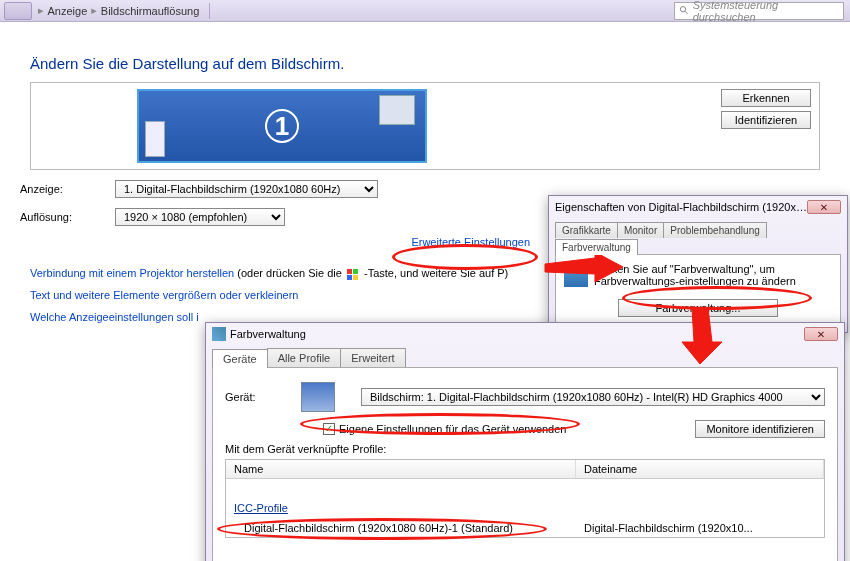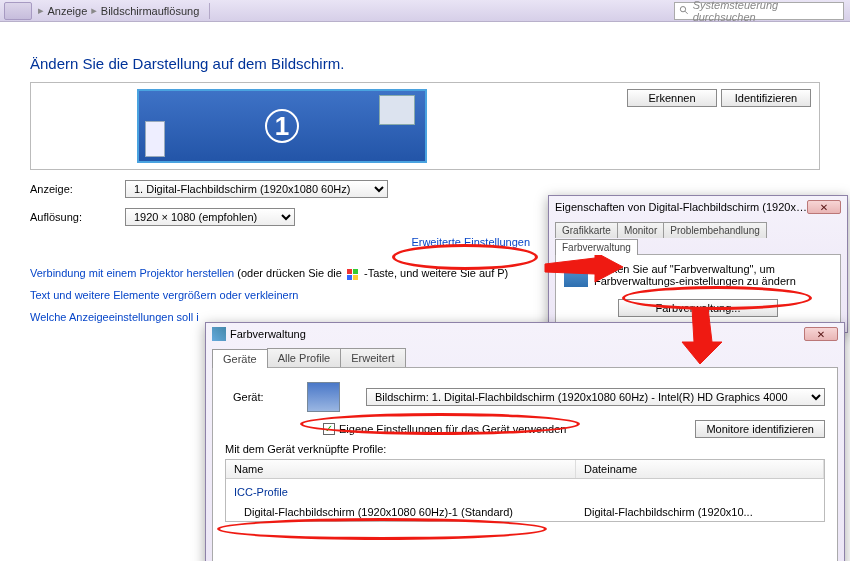--- a/index.html
+++ b/index.html
@@ -13,23 +13,23 @@
   .addrnav { width:28px; height:18px; background:linear-gradient(#dcd5ea,#c6bddc); border:1px solid #a79ac2; margin-left:4px; border-radius:2px;}
   .divv { width:1px; height:16px; background:#b3a8c8; margin:0 4px;}
   
   .main { position:absolute; top:40px; left:20px; right:20px; }
   h1.page { color:#003399; font-size:15px; font-weight:normal; margin:15px 0 10px 10px; }
   .previewbox { border:1px solid #bbb; margin-left:10px; margin-right:10px; padding:6px; display:flex; align-items:flex-start; }
   .monitorstage { width:290px; height:74px; background:#2a62b8; background:linear-gradient(#3e72c6,#2355a8); border:2px solid #4aa3e0; position:relative; display:flex; align-items:center; justify-content:center; }
   .monitorstage .num { color:#fff; font-size:26px; font-weight:bold; border:2px solid #fff; border-radius:50%; width:34px; height:34px; display:flex; align-items:center; justify-content:center; }
   .monitorstage .mini { position:absolute; right:10px; top:4px; width:36px; height:30px; background:#dce3ef; border:1px solid #8aa;}
   .monitorstage .mini2 { position:absolute; left:6px; bottom:4px; width:20px; height:36px; background:#eef; border:1px solid #9ab;}
-  .btncol { margin-left:auto; display:flex; flex-direction:row; gap:4px; padding-right:2px; }
+  .btncol { margin-left:auto; display:flex; flex-direction:column; gap:4px; padding-right:2px; }
   button.win { background:linear-gradient(#fefefe,#e6e6e6); border:1px solid #8a8a8a; padding:2px 10px; min-width:90px; font-size:11px; }
-  .formrow { display:flex; align-items:center; margin:10px 0 0 10px; }
+  .formrow { display:flex; align-items:center; margin:10px 0 0 0; }
   .formrow .lbl { width:95px; }
   select.win { border:1px solid #888; background:linear-gradient(#fff,#eee); padding:1px 20px 1px 4px; font-size:11px; }
   a.link { color:#0645c8; text-decoration:none; }
   .advline { text-align:right; padding:10px 300px 6px 0; }
   .linksblock { margin:8px 0 0 10px; line-height:22px; font-size:11px;}
   .winlogo { display:inline-block; width:12px; height:11px; background:
     linear-gradient(#e33,#e33) 0 0/5px 5px no-repeat,
     linear-gradient(#3c3,#3c3) 6px 0/5px 5px no-repeat,
     linear-gradient(#36f,#36f) 0 6px/5px 5px no-repeat,
     linear-gradient(#fc3,#fc3) 6px 6px/5px 5px no-repeat;
@@ -45,31 +45,31 @@
   .window .inner { background:#fff; border:1px solid #aaa; margin:0 6px 6px 6px; padding:8px; }
   
   #propwin { top:195px; left:548px; width:300px; }
   #propwin .tabs { flex-wrap:wrap; height:auto; padding-top:4px;}
   #propwin .tab { font-size:10px; padding:2px 6px;}
   #propwin .inner { min-height:60px; font-size:10px;}
   .infoicon { width:24px; height:24px; background:linear-gradient(#5a9bd5,#2e6fb0); display:inline-block; float:left; margin-right:6px;}
   
   #colorwin { top:322px; left:205px; width:640px; }
   #colorwin .inner { padding:10px 12px 40px 12px; }
-  .devrow { display:flex; align-items:center; gap:26px; margin:4px 0 8px 8px;}
+  .devrow { display:flex; align-items:center; gap:26px; margin:4px 0 8px 0;}
   .devicon { width:34px; height:30px; background:linear-gradient(#4a78c8,#9ab6e2); border:1px solid #789; }
   .checkbox { width:12px; height:12px; border:1px solid #666; background:#fff; display:inline-flex; align-items:center; justify-content:center; margin-right:4px; vertical-align:middle;}
   .checkbox.checked::after{content:"✓"; font-size:10px; color:#0a0; line-height:1;}
   .profiletable { border:1px solid #bbb; margin-top:4px;}
   .profiletable .hdr { display:flex; background:linear-gradient(#fdfdfd,#eee); border-bottom:1px solid #ccc;}
   .profiletable .hdr div { padding:3px 8px; border-right:1px solid #ddd; font-size:11px;}
   .profiletable .row { display:flex;}
   .profiletable .row div { padding:3px 8px; font-size:11px;}
   .col-name{flex:0 0 350px;} .col-file{flex:1;}
-  .sectionlbl { color:#003399; font-size:11px; margin:4px 0 2px 0;}
+  .sectionlbl { color:#003399; font-size:11px; margin:20px 0 2px 0;text-decoration:underline;}
   
   .ring { position:absolute; border:3px solid #ef1a12; border-radius:50%/50%; pointer-events:none; }
   svg.arrow { position:absolute; pointer-events:none; overflow:visible; }
   svg.arrow path, svg.arrow polygon { fill:#ef1a12; stroke:#ef1a12; }
   
   .topstrip { position:absolute; top:-6px; left:210px; height:14px; width:430px; display:flex; gap:4px;}
   .topstrip span{ flex:1; background:linear-gradient(#b2a4cf,#8f7eb3); border:1px solid #6b5d8d;}
   .gap { position:absolute; top:0; left:640px; width:30px; height:10px; background:linear-gradient(#5b4d80,#7f6fa4);}
 </style>
 </head>

